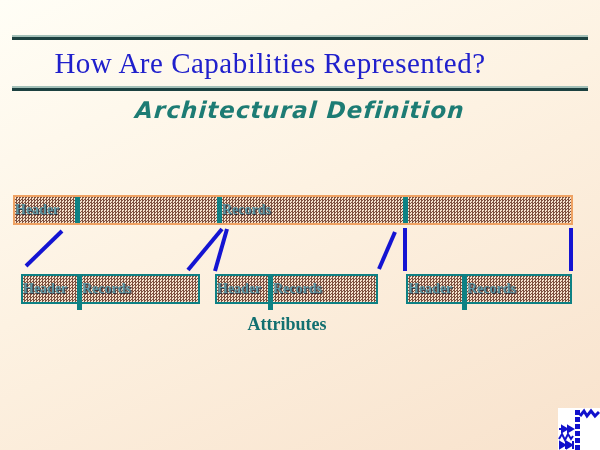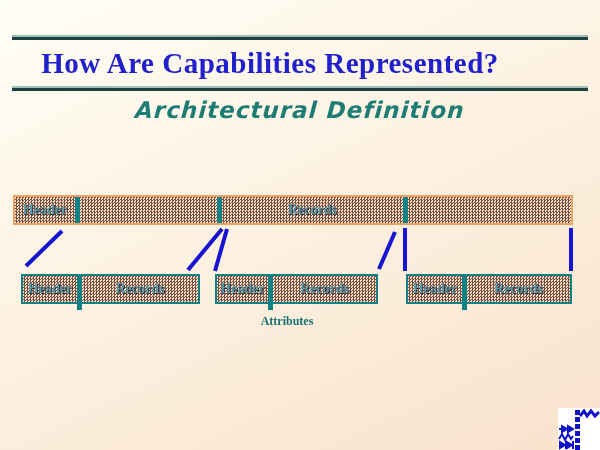--- a/index.html
+++ b/index.html
@@ -9,21 +9,21 @@
     font-family:"Liberation Serif", serif;
   }
   .rule{
     position:absolute;left:12px;width:576px;height:5px;
     background:linear-gradient(to bottom,#a3c0b8 0%,#a3c0b8 40%,#1c4140 40%,#1c4140 100%);
   }
   .rule-top{top:35px;}
   .rule-bottom{top:86px;}
   .title{
     position:absolute;top:47px;left:0;right:0;margin:0 60px 0 0;
-    text-align:center;font-size:29px;font-weight:bold;color:#2020cc;
+    text-align:center;font-size:29px;font-weight:normal;color:#2020cc;
     letter-spacing:0.5px;
   }
   .subtitle{
     position:absolute;top:97px;left:0;right:0;text-align:center;
     font-family:"DejaVu Sans", sans-serif;font-style:italic;font-weight:600;
     font-size:23px;color:#1d7c74;letter-spacing:1px;transform:skewX(-4deg);
   }
   .fudr-title{
     position:absolute;top:163px;left:0;right:0;margin-left:20px;
     text-align:center;font-size:17px;font-weight:bold;color:#127377;
@@ -32,30 +32,30 @@
     background-color:#f5e2cd;
     background-image:conic-gradient(#7d4f3f 25%,transparent 25% 50%,#7d4f3f 50% 75%,transparent 75%);
     background-size:3px 3px;
   }
   .bigbar{
     position:absolute;left:13px;top:195px;width:556px;height:26px;
     border:2px solid #efa263;
   }
   .tdiv{position:absolute;top:0;width:5px;height:26px;background:#0d8184;}
   .bar-label{
-    position:absolute;top:0;height:40px;line-height:26px;text-align:center;
+    position:absolute;top:0;height:40px;line-height:26px;text-align:left;
     font-size:14px;font-weight:bold;color:#5d97a3;
     text-shadow:1px 1px 0 #343440;white-space:nowrap;
   }
   .abox{position:absolute;top:274px;height:26px;border:2px solid #0d8184;}
   .abox .tdiv{top:-1px;height:35px;}
   .connectors{position:absolute;left:0;top:0;width:600px;height:450px;pointer-events:none;}
   .attributes{
     position:absolute;top:314px;left:0;right:0;margin-right:26px;
-    text-align:center;font-size:12px;font-weight:bold;color:#127070;
+    text-align:center;font-size:18px;font-weight:bold;color:#127070;
   }
   .logo-box{
     position:absolute;left:558px;top:408px;width:42px;height:42px;background:#ffffff;
   }
 </style>
 </head>
 <body>
 
 <div class="slide">
 

